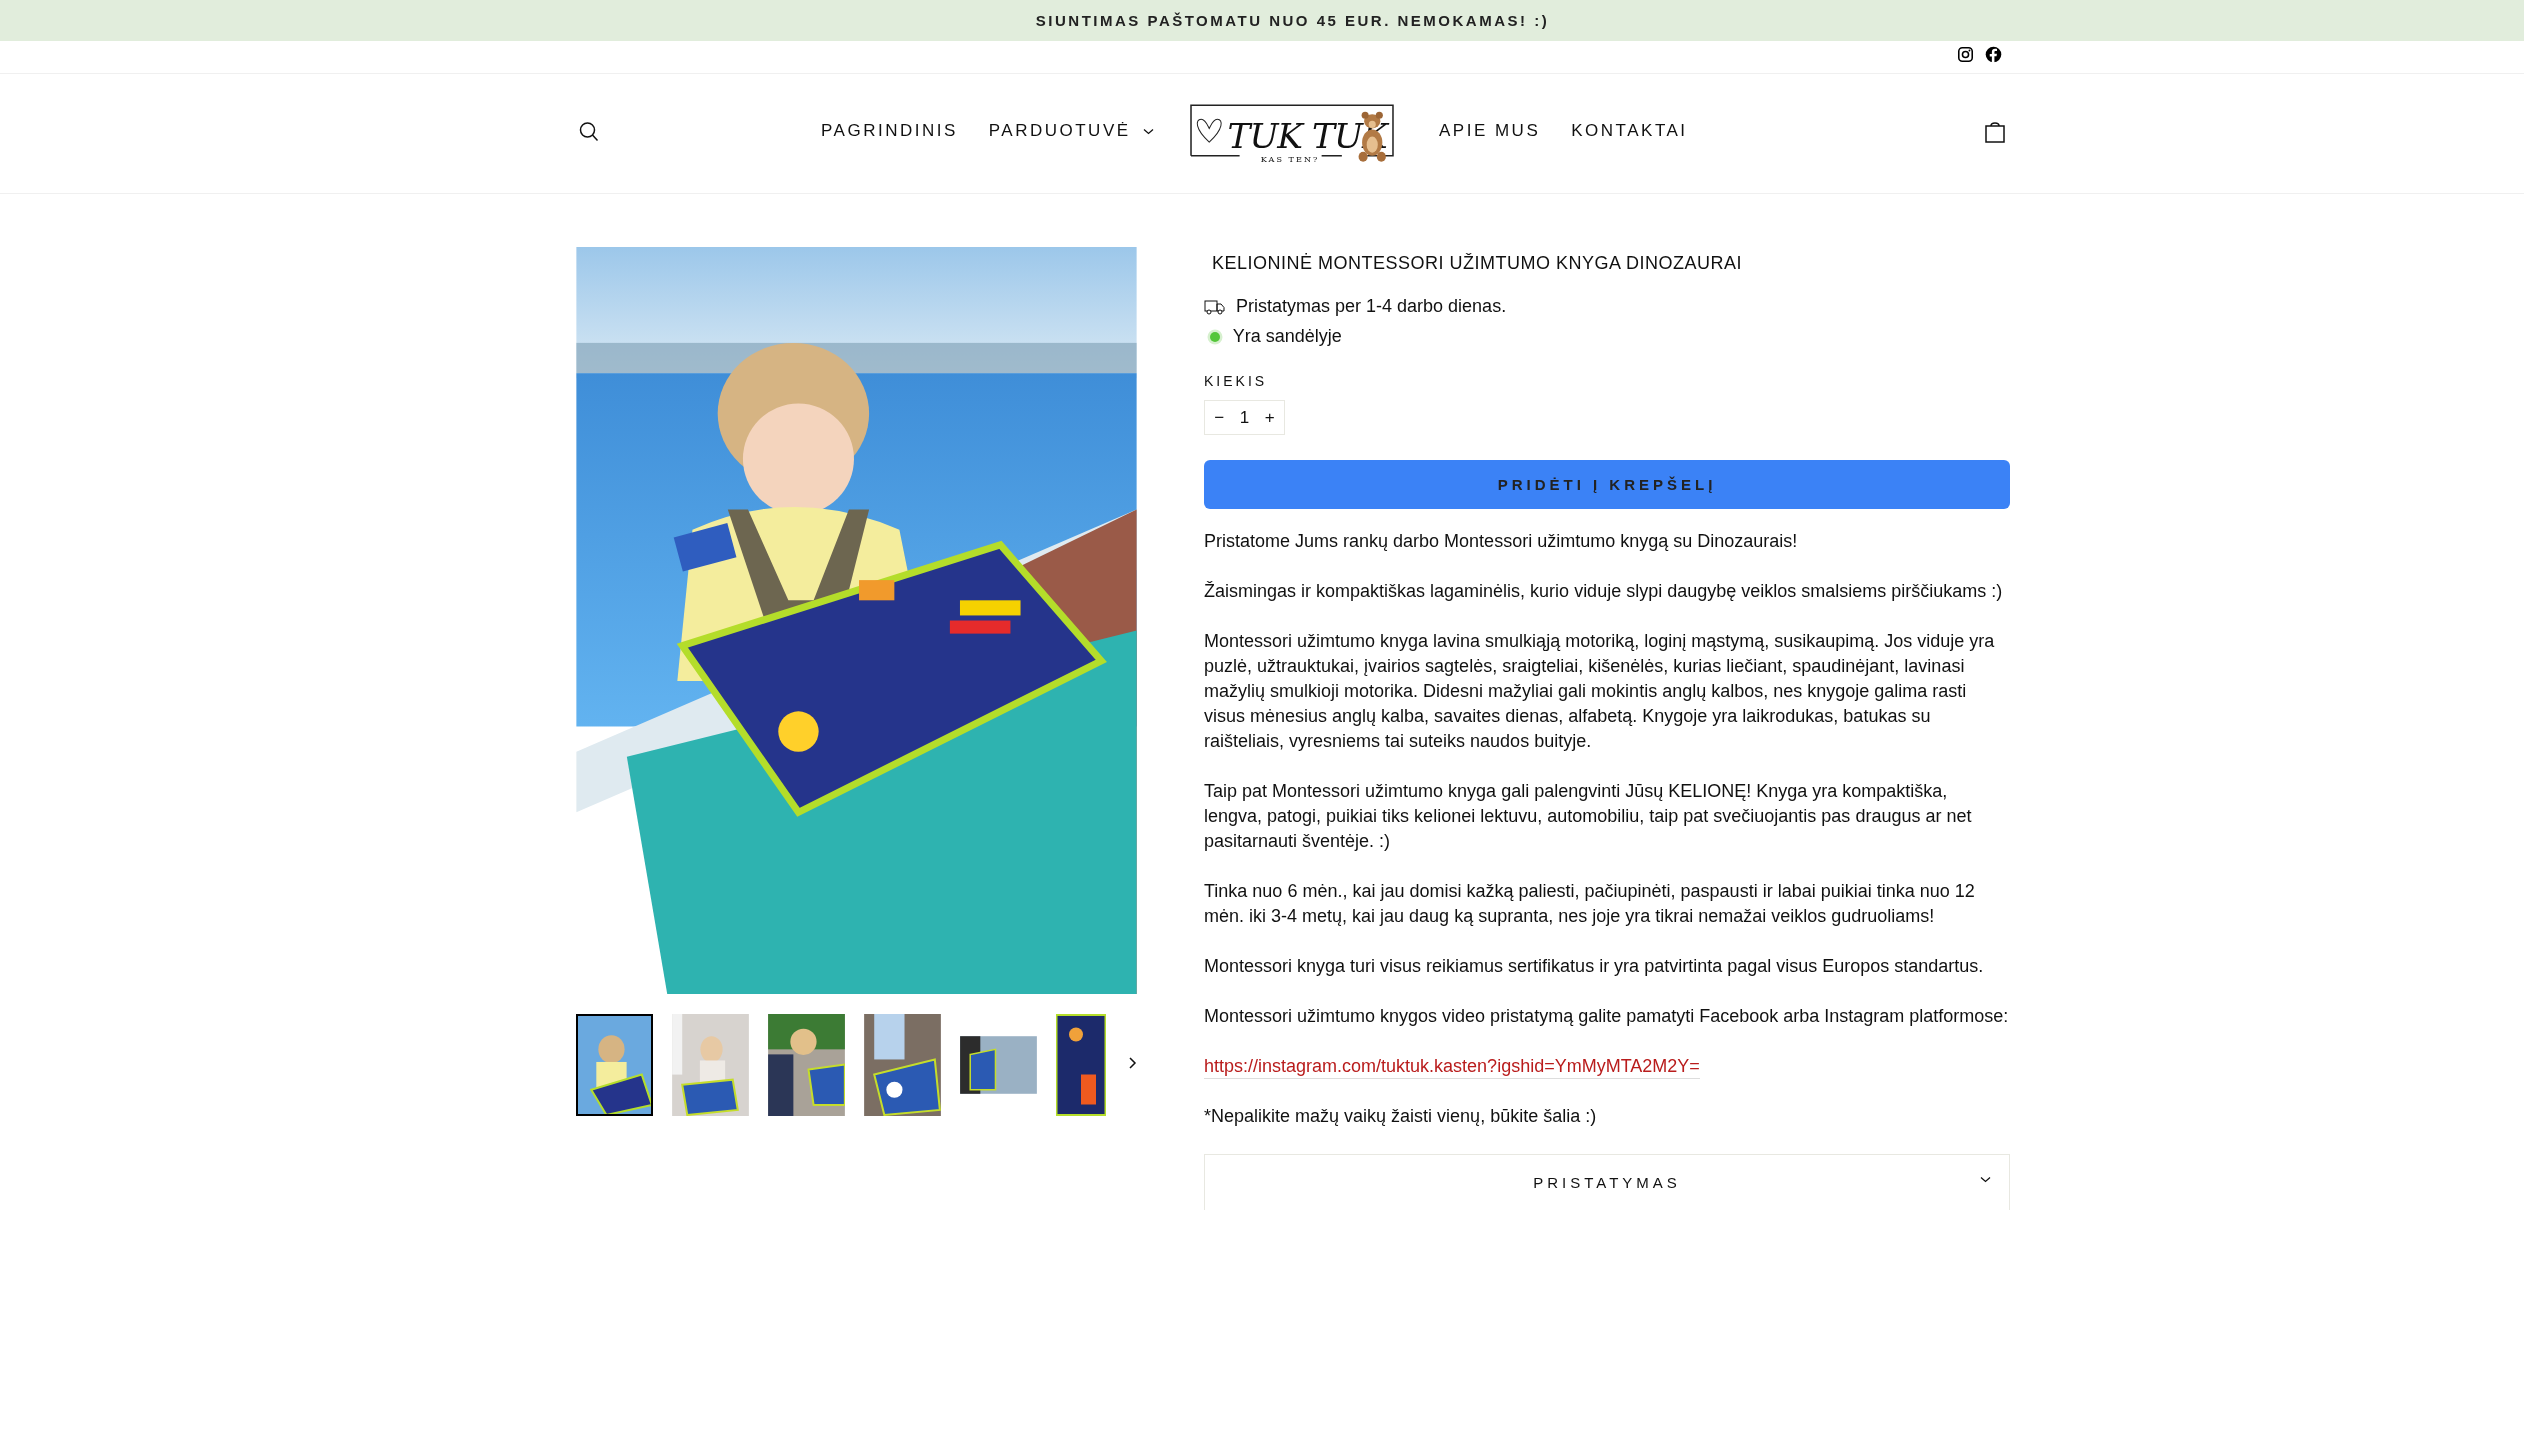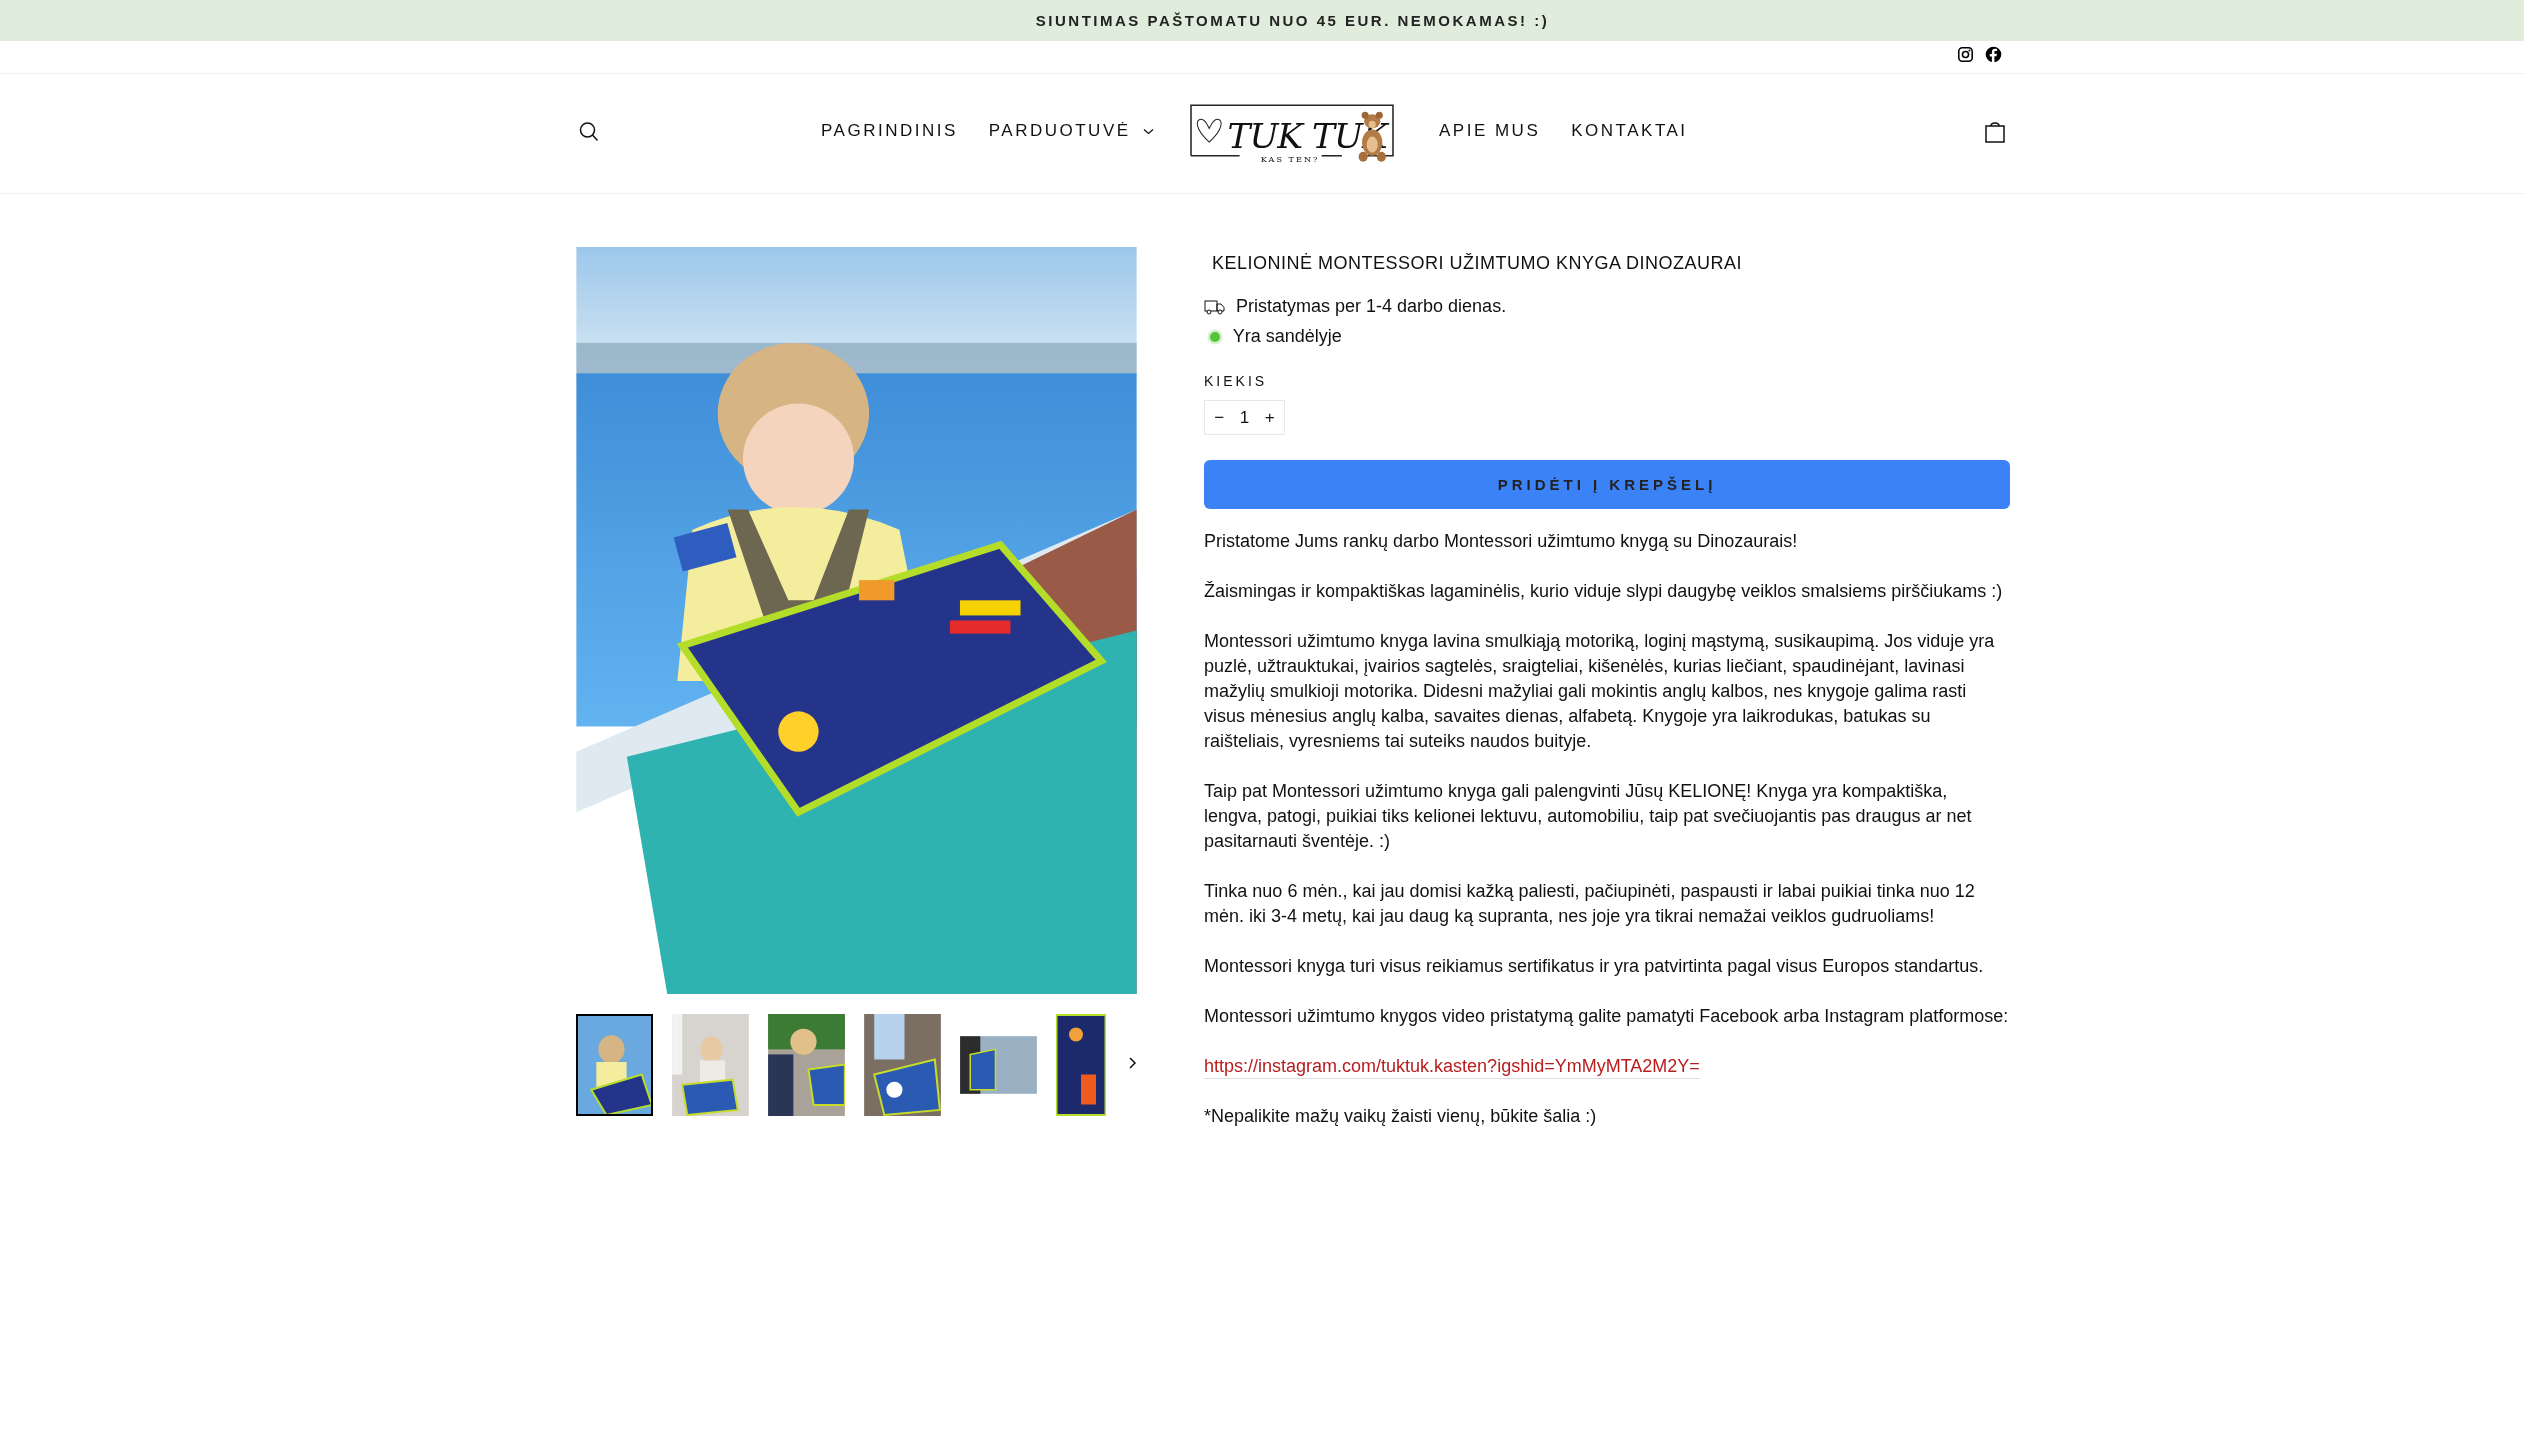--- a/index.html
+++ b/index.html
@@ -256,14 +256,20 @@
     <p>Žaismingas ir kompaktiškas lagaminėlis, kurio viduje slypi daugybę veiklos smalsiems pirščiukams :)</p>
     <p>Montessori užimtumo knyga lavina smulkiąją motoriką, loginį mąstymą, susikaupimą. Jos viduje yra puzlė, užtrauktukai, įvairios sagtelės, sraigteliai, kišenėlės, kurias liečiant, spaudinėjant, lavinasi mažylių smulkioji motorika. Didesni mažyliai gali mokintis anglų kalbos, nes knygoje galima rasti visus mėnesius anglų kalba, savaites dienas, alfabetą. Knygoje yra laikrodukas, batukas su raišteliais, vyresniems tai suteiks naudos buityje.</p>
     <p>Taip pat Montessori užimtumo knyga gali palengvinti Jūsų KELIONĘ! Knyga yra kompaktiška, lengva, patogi, puikiai tiks kelionei lektuvu, automobiliu, taip pat svečiuojantis pas draugus ar net pasitarnauti šventėje. :)</p>
     <p>Tinka nuo 6 mėn., kai jau domisi kažką paliesti, pačiupinėti, paspausti ir labai puikiai tinka nuo 12 mėn. iki 3-4 metų, kai jau daug ką supranta, nes joje yra tikrai nemažai veiklos gudruoliams!</p>
     <p>Montessori knyga turi visus reikiamus sertifikatus ir yra patvirtinta pagal visus Europos standartus.</p>
     <p>Montessori užimtumo knygos video pristatymą galite pamatyti Facebook arba Instagram platformose:</p>
     <p><a>https://instagram.com/tuktuk.kasten?igshid=YmMyMTA2M2Y=</a></p>
     <p>*Nepalikite mažų vaikų žaisti vienų, būkite šalia :)</p>
   </div>
 
+  <div class="accordion">
+    <span>PRISTATYMAS</span>
+    <svg class="chev" viewBox="0 0 26 18">
+      <polyline points="4,5 13,13 22,5" fill="none" stroke="#111" stroke-width="2.5"></polyline>
+    </svg>
+  </div>
 </div>
 
 
 </body></html>

